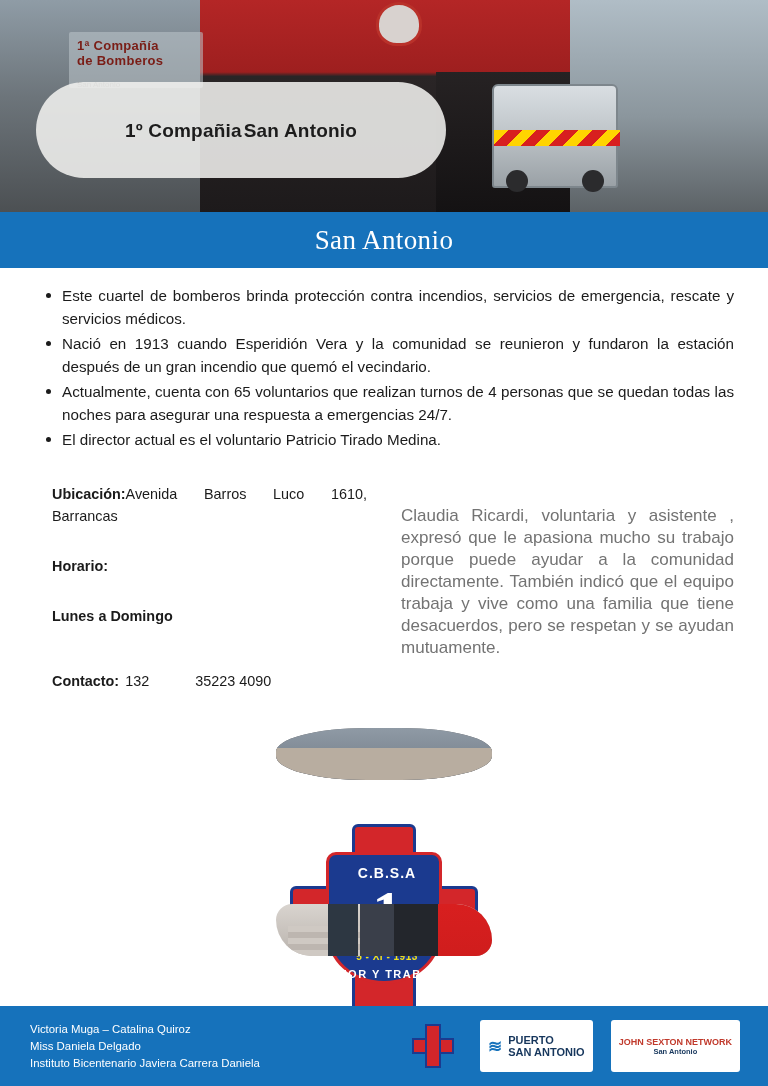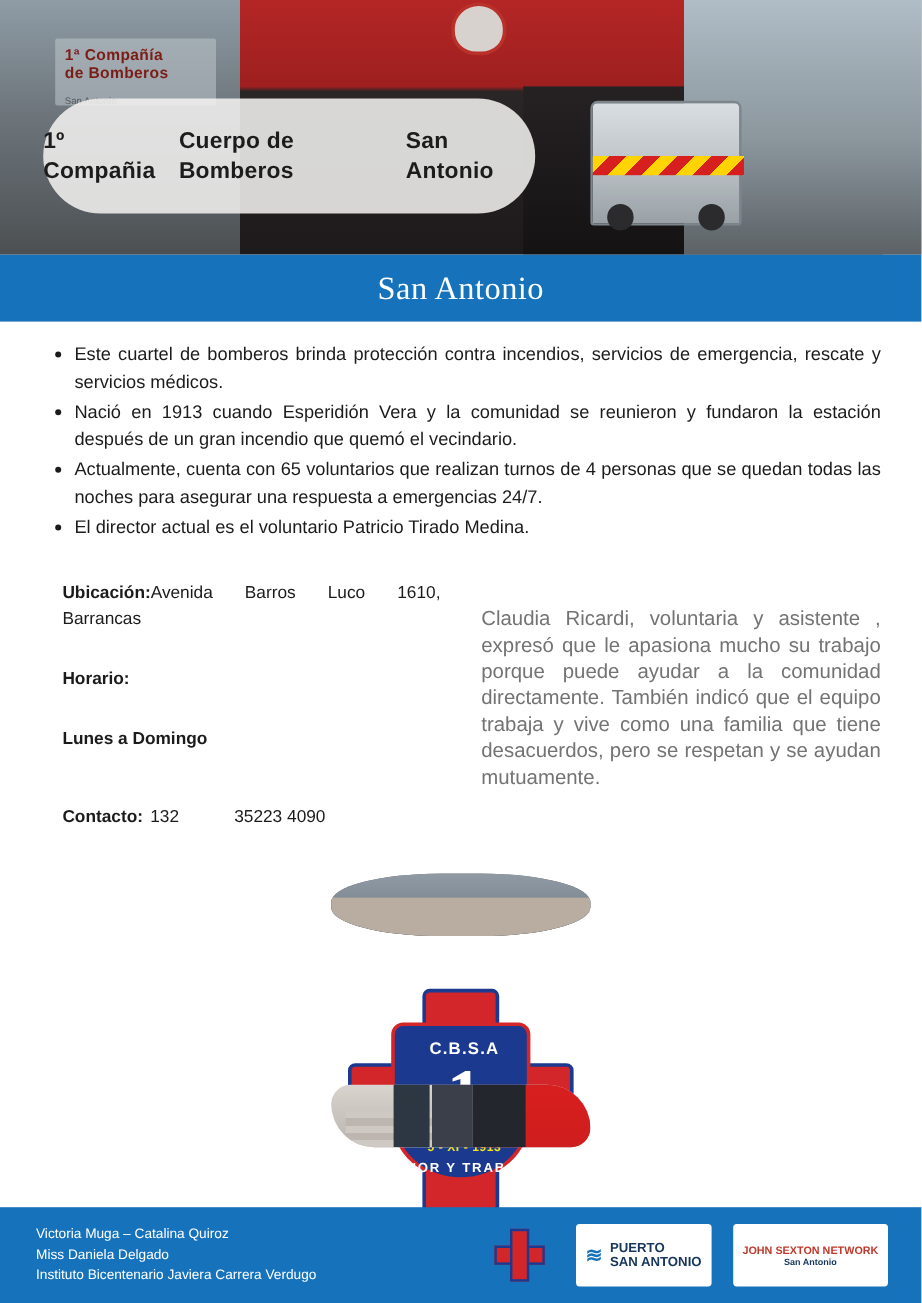--- a/index.html
+++ b/index.html
@@ -30,21 +30,21 @@
     left: 0; top: 0; width: 768px; height: 92px;
     background: linear-gradient(180deg, #9fb6c9 0%, #b9c7d2 60%, #a9b2b6 100%);
   }
   .hero-left-wall {
     position: absolute;
     left: 0; top: 0; width: 200px; height: 212px;
     background: linear-gradient(180deg,#8f9ca6 0%, #6d757b 45%, #4c5053 100%);
   }
   .hero-left-sign {
     position: absolute;
-    left: 46px; top: 32px;
+    left: 69px; top: 32px;
     width: 134px; height: 56px;
     background: rgba(190,198,204,0.55);
     border-radius: 2px;
   }
   .hero-left-sign .l1, .hero-left-sign .l2 {
     color: #7a1d16;
     font-weight: bold;
     font-size: 13px;
     letter-spacing: .3px;
     padding-left: 8px;
@@ -364,21 +364,20 @@
       <div class="wheel w1"></div>
       <div class="wheel w2"></div>
     </div>
     <div class="hero-left-sign">
       <div class="l1">1ª Compañía</div>
       <div class="l2">de Bomberos</div>
       <div class="l3">San Antonio</div>
     </div>
     <div class="hero-badge">
       <div>1º Compañia</div>
-      <div>Cuerpo de Bomberos</div>
       <div>San Antonio</div>
     </div>
   </div>
 
   <div class="titlebar">
     <h1>San Antonio</h1>
   </div>
 
   <div class="bullets">
     <ul>
@@ -463,21 +462,21 @@
         <div class="p pc"></div>
       </div>
     </div>
 
   </div>
 
   <div class="footer">
     <div class="footer-credits">
       <div>Victoria Muga – Catalina Quiroz</div>
       <div>Miss Daniela Delgado</div>
-      <div>Instituto Bicentenario Javiera Carrera Verdugo</div>
+      <div>Instituto Bicentenario Javiera Carrera Daniela</div>
     </div>
     <div class="footer-logos">
       <div class="flogo badge">
         <div class="cb-mini">
           <div class="mcross mh"></div>
           <div class="mcross mv"></div>
         </div>
       </div>
       <div class="flogo">
         <div class="puerto">

